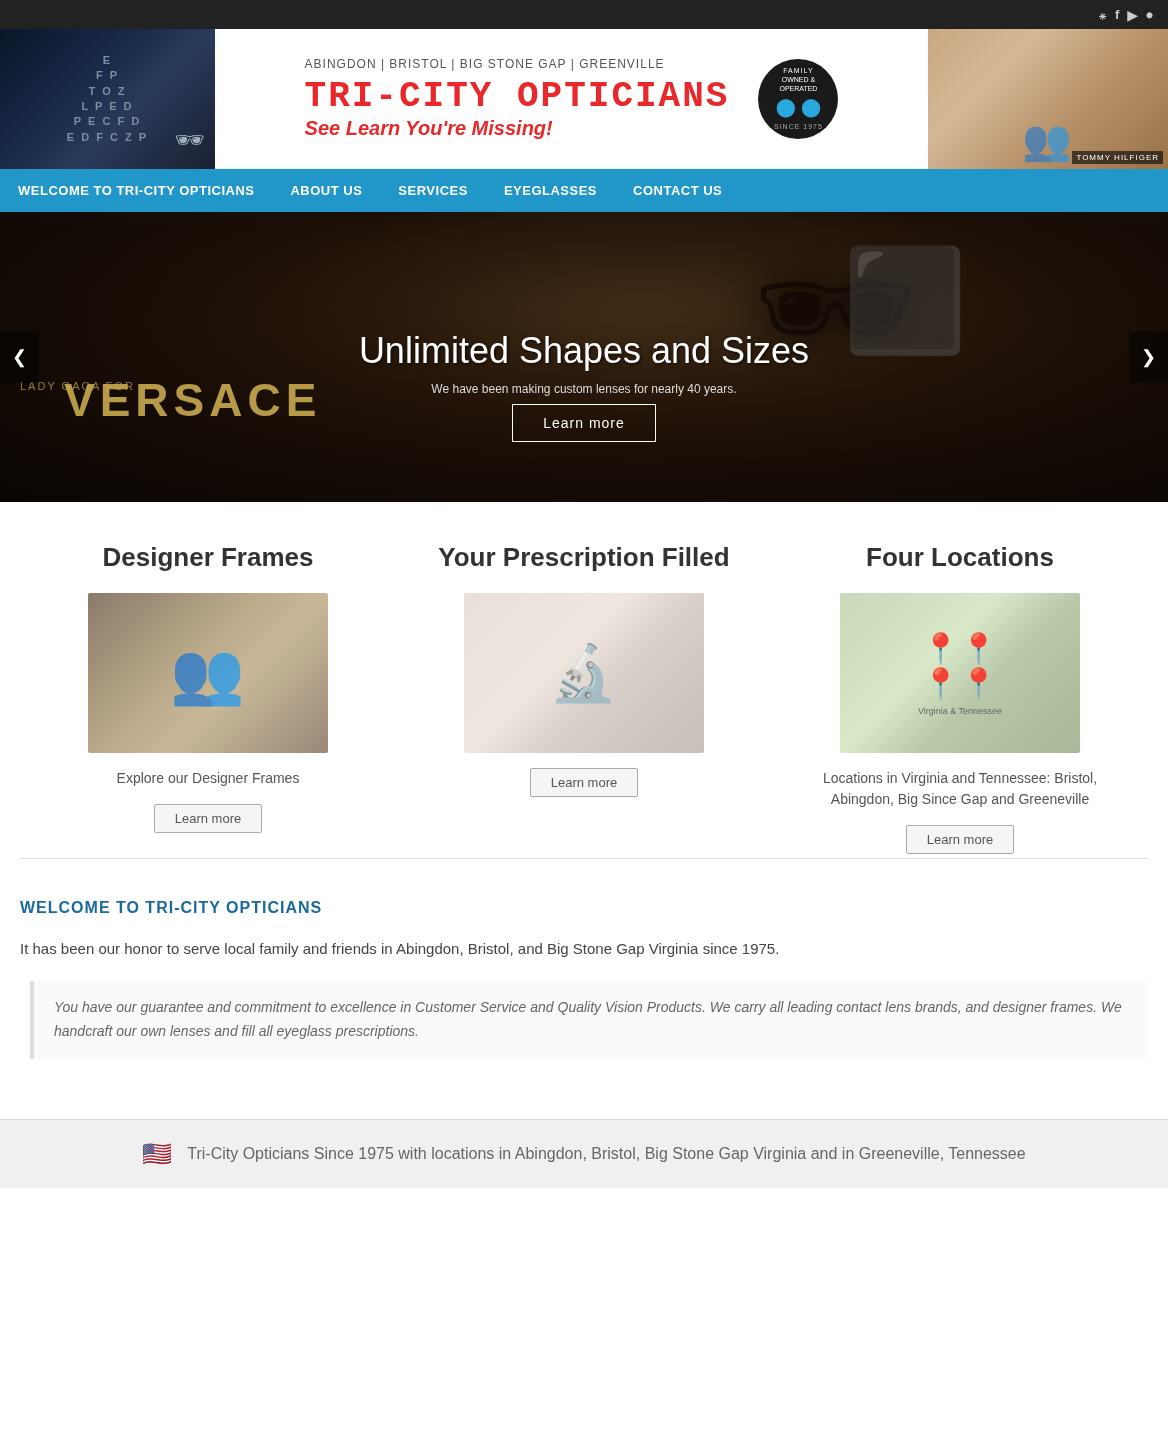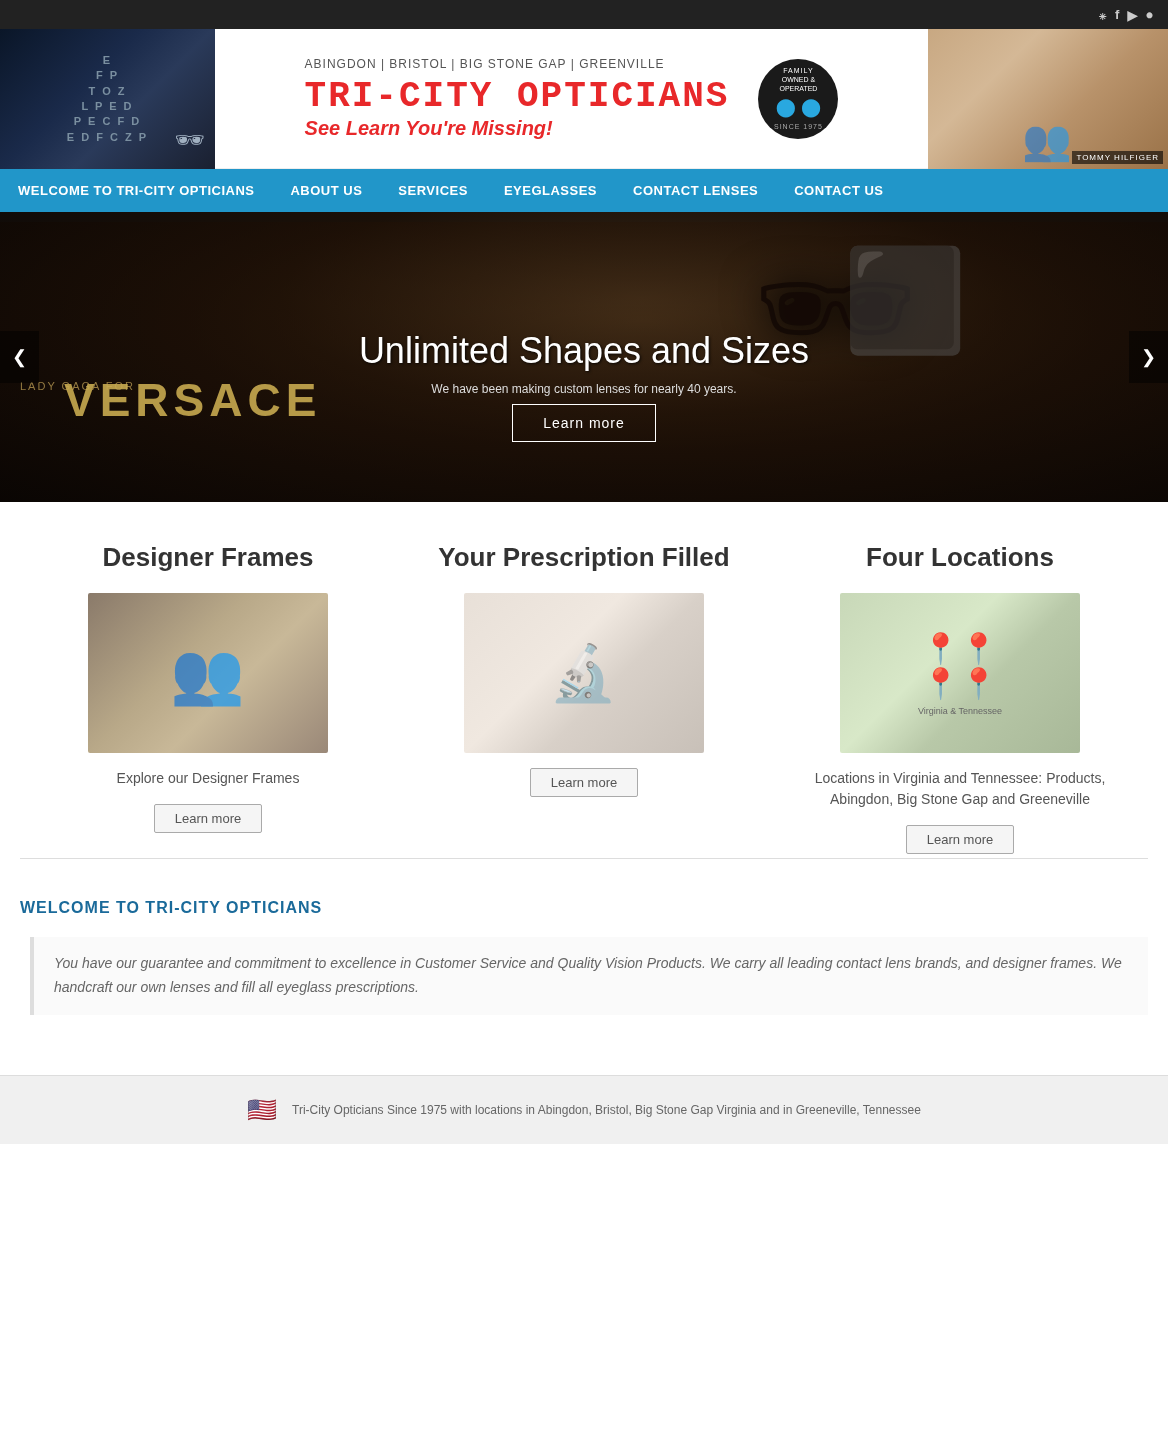--- a/index.html
+++ b/index.html
@@ -347,21 +347,21 @@
       display: flex;
       align-items: center;
       justify-content: center;
       gap: 15px;
       margin-top: 30px;
     }
     .footer-flag {
       font-size: 24px;
     }
     .footer-text {
-      font-size: 12px;
+      font-size: 16px;
       color: #666;
     }
 
     .people-silhouette {
       font-size: 40px;
       color: rgba(120,100,80,0.6);
     }
   </style>
 </head>
 <body>
@@ -419,23 +419,20 @@
   <a class="nav-item">
     <span>ABOUT US</span>
   </a>
   <a class="nav-item">
     <span>SERVICES</span>
   </a>
   <a class="nav-item">
     <span>EYEGLASSES</span>
   </a>
   <a class="nav-item">
-    <span>CONTACT LENSES</span>
-  </a>
-  <a class="nav-item">
     <span>CONTACT US</span>
   </a>
 </nav>
 
 <div class="hero">
   <div class="hero-bg">
     <div class="hero-figure"></div>
 
     <div style="position:absolute;top:10px;left:0;right:0;bottom:0;background:radial-gradient(ellipse at 55% 35%, rgba(80,50,20,0.4) 0%, rgba(30,15,5,0.6) 50%, rgba(10,5,2,0.8) 100%);"></div>
     <div style="position:absolute;top:20px;right:250px;font-size:130px;color:rgba(20,10,5,0.95);text-shadow:0 0 40px rgba(0,0,0,1);">🕶</div>
@@ -479,26 +476,27 @@
 
   <div class="col">
     <div class="col-title">Four Locations</div>
     <div class="col-img col-img-locations">
       <div style="font-size:12px;color:#555;text-align:center;padding:10px;">
         <div style="font-size:30px;color:#c00;">📍📍</div>
         <div style="font-size:30px;color:#c00;">📍📍</div>
         <div style="font-size:9px;color:#666;margin-top:5px;">Virginia &amp; Tennessee</div>
       </div>
     </div>
-    <div class="col-desc">Locations in Virginia and Tennessee: Products, Abingdon, Big Stone Gap and Greeneville</div>
+    <div class="col-desc">Locations in Virginia and Tennessee: Bristol, Abingdon, Big Since Gap and Greeneville</div>
     <button class="learn-more-btn">Learn more</button>
   </div>
 </div>
 
 <div class="welcome-section">
   <div class="welcome-title">WELCOME TO TRI-CITY OPTICIANS</div>
+  <p class="welcome-text">It has been our honor to serve local family and friends in Abingdon, Bristol, and Big Stone Gap Virginia since 1975.</p>
   <blockquote class="welcome-quote">You have our guarantee and commitment to excellence in Customer Service and Quality Vision Products. We carry all leading contact lens brands, and designer frames. We  handcraft our own lenses and fill all eyeglass prescriptions.</blockquote>
 </div>
 
 <div class="footer">
   <span class="footer-flag">🇺🇸</span>
   <span class="footer-text">Tri-City Opticians Since 1975 with locations in Abingdon, Bristol, Big Stone Gap Virginia and in Greeneville, Tennessee</span>
 </div>
 
 </body></html>

